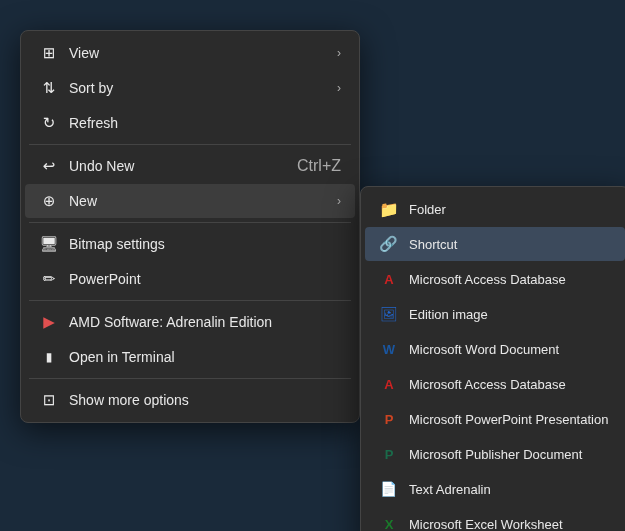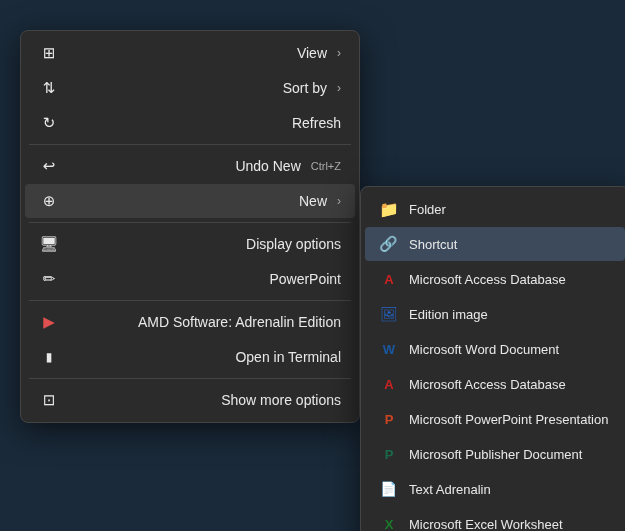--- a/index.html
+++ b/index.html
@@ -53,26 +53,25 @@
       height: 20px;
       display: flex;
       align-items: center;
       justify-content: center;
       flex-shrink: 0;
       font-size: 15px;
     }
 
     .menu-item .label {
       flex: 1;
-      text-align: right;
     }
 
     .menu-item .shortcut {
       color: #aaa;
-      font-size: 11px;
+      font-size: 16px;
     }
 
     .menu-item .arrow {
       color: #aaa;
       font-size: 12px;
     }
 
     .divider {
       height: 1px;
       background: #444;
@@ -166,21 +165,21 @@
 
     <div class="menu-item active">
       <span class="icon icon-new">⊕</span>
       <span class="label">New</span>
       <span class="arrow">›</span>
     </div>
     <div class="divider"></div>
 
     <div class="menu-item">
       <span class="icon icon-display">🖥</span>
-      <span class="label">Display options</span>
+      <span class="label">Bitmap settings</span>
     </div>
 
     <div class="menu-item">
       <span class="icon icon-personalize">✏</span>
       <span class="label">PowerPoint</span>
     </div>
     <div class="divider"></div>
 
     <div class="menu-item">
       <span class="icon icon-amd" style="color:#e05050;">▶</span>

